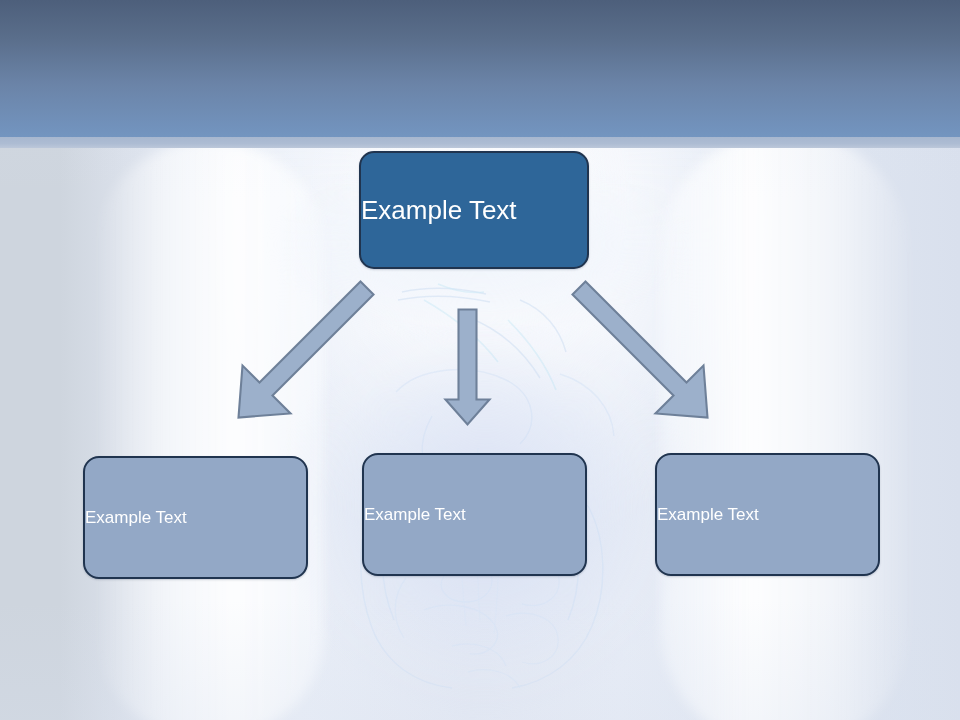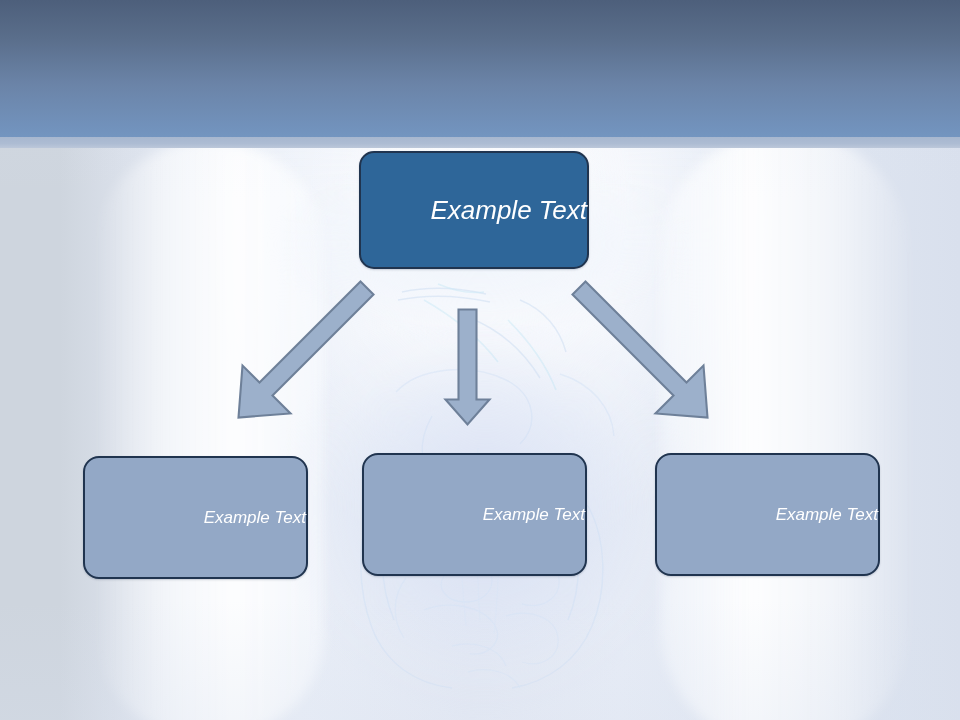--- a/index.html
+++ b/index.html
@@ -167,24 +167,23 @@
     inset: 0;
     z-index: 10;
   }
   .node {
     position: absolute;
     box-sizing: border-box;
     border: 2.2px solid #20344f;
     border-radius: 15px;
     display: flex;
     align-items: center;
-    justify-content: flex-end;
+    justify-content: flex-start;
     color: #ffffff;
     box-shadow: 0 1px 2px rgba(40,55,80,0.22);
-    font-style: italic;
   }
   .node-root {
     left: 359px;
     top: 151px;
     width: 230px;
     height: 118px;
     background: #2e6699;
     font-size: 26px;
   }
   .node-child {

